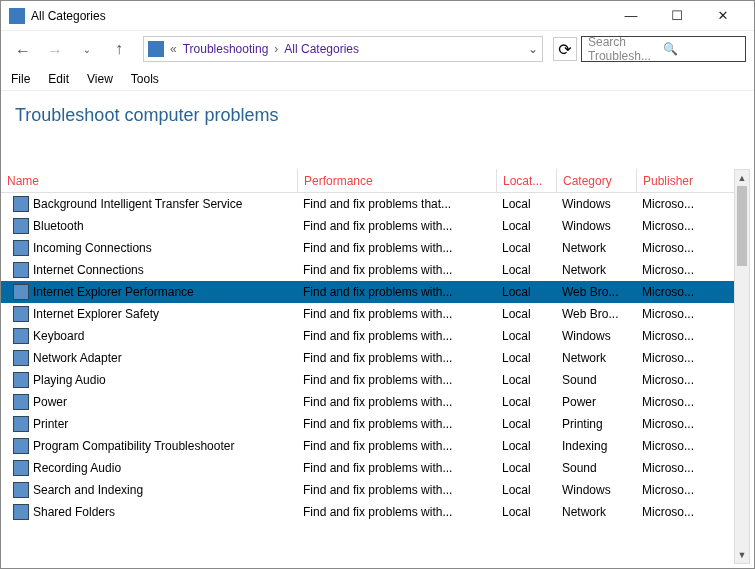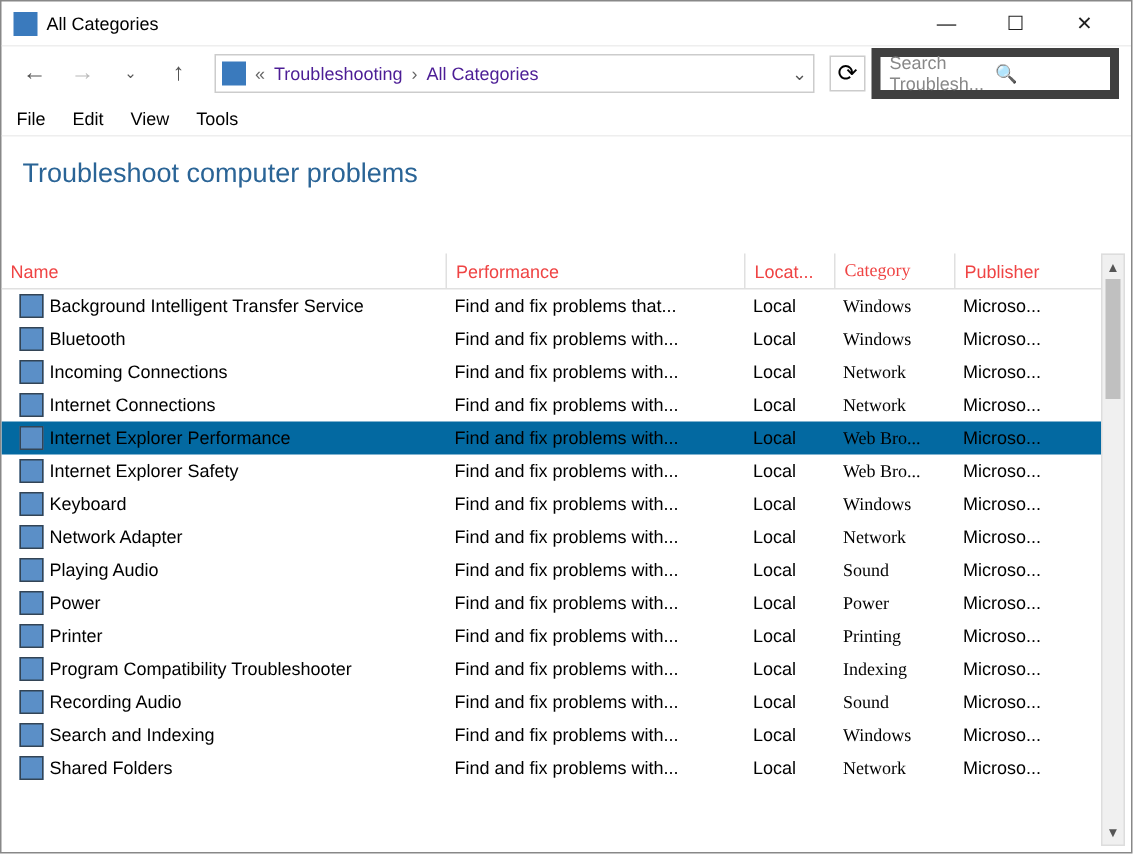--- a/index.html
+++ b/index.html
@@ -11,29 +11,29 @@
 .winbtns div { width:46px; height:30px; display:flex; align-items:center; justify-content:center; font-size:13px; color:#222; }
 .navbar { height:36px; display:flex; align-items:center; padding:0 8px; gap:4px; }
 .navbtn { width:28px; height:28px; display:flex; align-items:center; justify-content:center; color:#555; font-size:16px; }
 .navbtn.disabled { color:#bbb; }
 .addrbar { flex:1; height:26px; border:1px solid #ccc; display:flex; align-items:center; padding:0 4px; font-size:12px; gap:6px; margin:0 6px; }
 .addrbar .aicon { width:16px; height:16px; background:#3a7abd; }
 .crumb { color:#4c1d95; }
 .crumbsep { color:#666; }
 .dd { margin-left:auto; color:#555; }
 .refresh { width:24px; height:24px; display:flex; align-items:center; justify-content:center; border:1px solid #ccc; }
-.searchbox { width:165px; height:26px; border:6px solid #404040; display:flex; align-items:center; padding:11px 6px; color:#888; font-size:12px; }
+.searchbox { width:165px; height:26px; border:1px solid #404040; display:flex; align-items:center; padding:11px 6px; color:#888; font-size:12px; }
 .searchbox span { flex:1; }
 .menubar { height:24px; display:flex; align-items:center; padding:0 10px; gap:18px; font-size:12px; border-bottom:1px solid #eee; }
 .menubar div { cursor:default; }
 .heading { color:#2a6496; font-size:18px; padding:14px 14px 18px; }
 .table { position:absolute; top:168px; left:0; right:20px; bottom:0; font-size:12px; }
 .thead { display:flex; border-bottom:1px solid #e0e0e0; height:24px; align-items:center; color:#ef4444; }
 .thead div, .trow div.cell { padding:0 6px; overflow:hidden; white-space:nowrap; text-overflow:ellipsis; }
-.col-name{width:296px;} .col-desc{width:199px;} .col-loc{width:60px;} .col-cat{width:80px;font-family:Liberation Serif, serif;} .col-pub{width:80px;}
+.col-name{width:296px;} .col-desc{width:199px;} .col-loc{width:60px;} .col-cat{width:80px;} .col-pub{width:80px;}
 .thead .col-desc,.thead .col-loc,.thead .col-cat,.thead .col-pub{border-left:1px solid #e0e0e0; height:100%; display:flex; align-items:center;}
 .tbody{}
 .trow { display:flex; height:22px; align-items:center; }
 .trow.selected { background:#0369a1; }
 .trow .icon { width:16px; height:16px; margin:0 4px 0 6px; background:#5b8fc7; border:1px solid #345; flex-shrink:0; }
 .trow .name { flex:1; }
 .col-name{display:flex;align-items:center;}
 .scrollbar { position:absolute; top:168px; right:4px; width:16px; bottom:4px; background:#f0f0f0; border:1px solid #ddd; }
 .scrollbar .thumb { position:absolute; top:16px; left:2px; right:2px; height:80px; background:#c0c0c0; }
 .scrollbar .arr { position:absolute; left:0; right:0; height:16px; display:flex; align-items:center; justify-content:center; font-size:9px; color:#555; }

